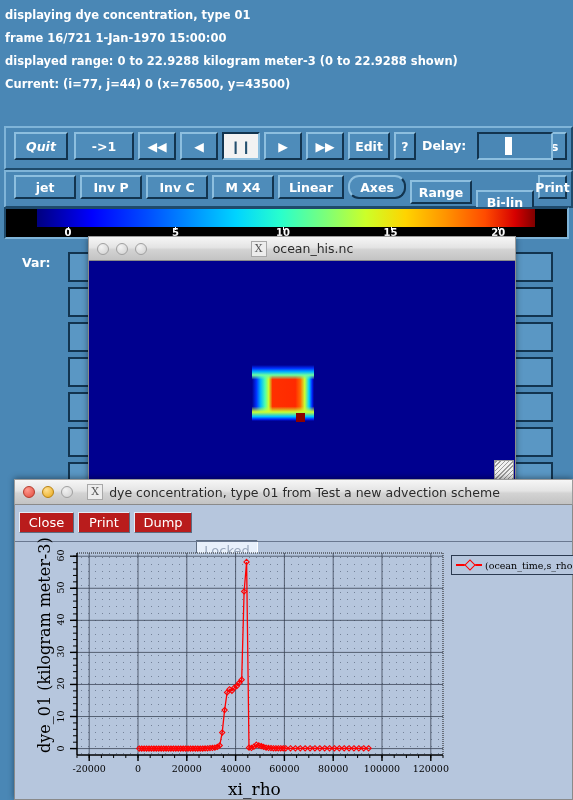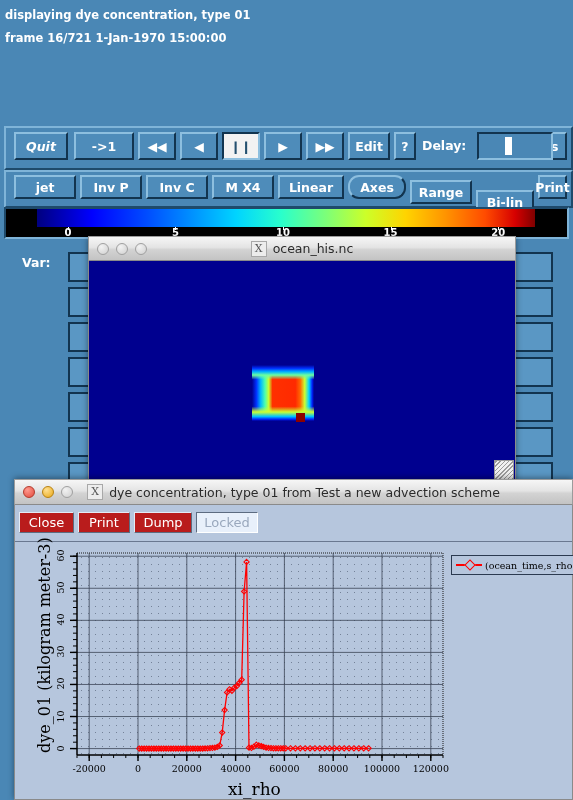--- a/index.html
+++ b/index.html
@@ -125,21 +125,21 @@
   .pbtn{
     position:absolute;top:7px;height:21px;box-sizing:border-box;
     background:#b91c1c;color:#ffffff;font-size:13px;
     border-top:1px solid #e3ebf5;border-left:1px solid #e3ebf5;
     border-bottom:1px solid #5c6b80;border-right:1px solid #5c6b80;
     display:flex;align-items:center;justify-content:center;cursor:default;
     font-family:"DejaVu Sans","Liberation Sans",sans-serif;
   }
   .pbtn.lockedbtn{background:#e8f0fb;color:#9aa8bd;
     border-top:1px solid #5c6b80;border-left:1px solid #5c6b80;
-    border-bottom:1px solid #ffffff;border-right:1px solid #ffffff;}
+    border-bottom:1px solid #ffffff;border-right:1px solid #ffffff;margin-top:28px;}
   #plot-sep{position:absolute;left:0;top:36px;width:100%;height:1px;background:#6a7890;}
 
   
   #chart{position:absolute;left:0;top:38px;width:557px;height:256px;}
   .ax-title-y{position:absolute;color:#000;font-size:16px;
     font-family:"DejaVu Serif","Liberation Serif",serif;
     transform:rotate(-90deg);transform-origin:left top;white-space:nowrap;}
   .ax-title-x{position:absolute;color:#000;font-size:17px;
     font-family:"DejaVu Serif","Liberation Serif",serif;white-space:nowrap;}
   .tick-lab{position:absolute;color:#000;font-size:9.5px;
@@ -155,20 +155,22 @@
     border:1.4px solid #ff0000;background:#b6c6dd;transform:rotate(45deg);}
 </style>
 </head>
 <body>
 
 <div id="ncview">
 
   <div class="info-block">
     <div class="info-line">displaying dye concentration, type 01</div>
     <div class="info-line">frame 16/721 1-Jan-1970 15:00:00</div>
+    <div class="info-line">displayed range: 0 to 22.9288 kilogram meter-3 (0 to 22.9288 shown)</div>
+    <div class="info-line">Current: (i=77, j=44) 0 (x=76500, y=43500)</div>
   </div>
 
   <div class="mframe" id="toolbar-row1">
     <div id="tb1-buttons">
         <div class="btn" style="left: 8px; top: 4px; width: 54px; height: 28px; font-style: italic;">Quit</div>
         <div class="btn" style="left: 68px; top: 4px; width: 60px; height: 28px;">-&gt;1</div>
         <div class="btn" style="left: 132px; top: 4px; width: 38px; height: 28px;">◀◀</div>
         <div class="btn" style="left: 174px; top: 4px; width: 38px; height: 28px;">◀</div>
         <div class="btn pressed" style="left: 216px; top: 4px; width: 38px; height: 28px;">❙❙</div>
         <div class="btn" style="left: 258px; top: 4px; width: 38px; height: 28px;">▶</div>

